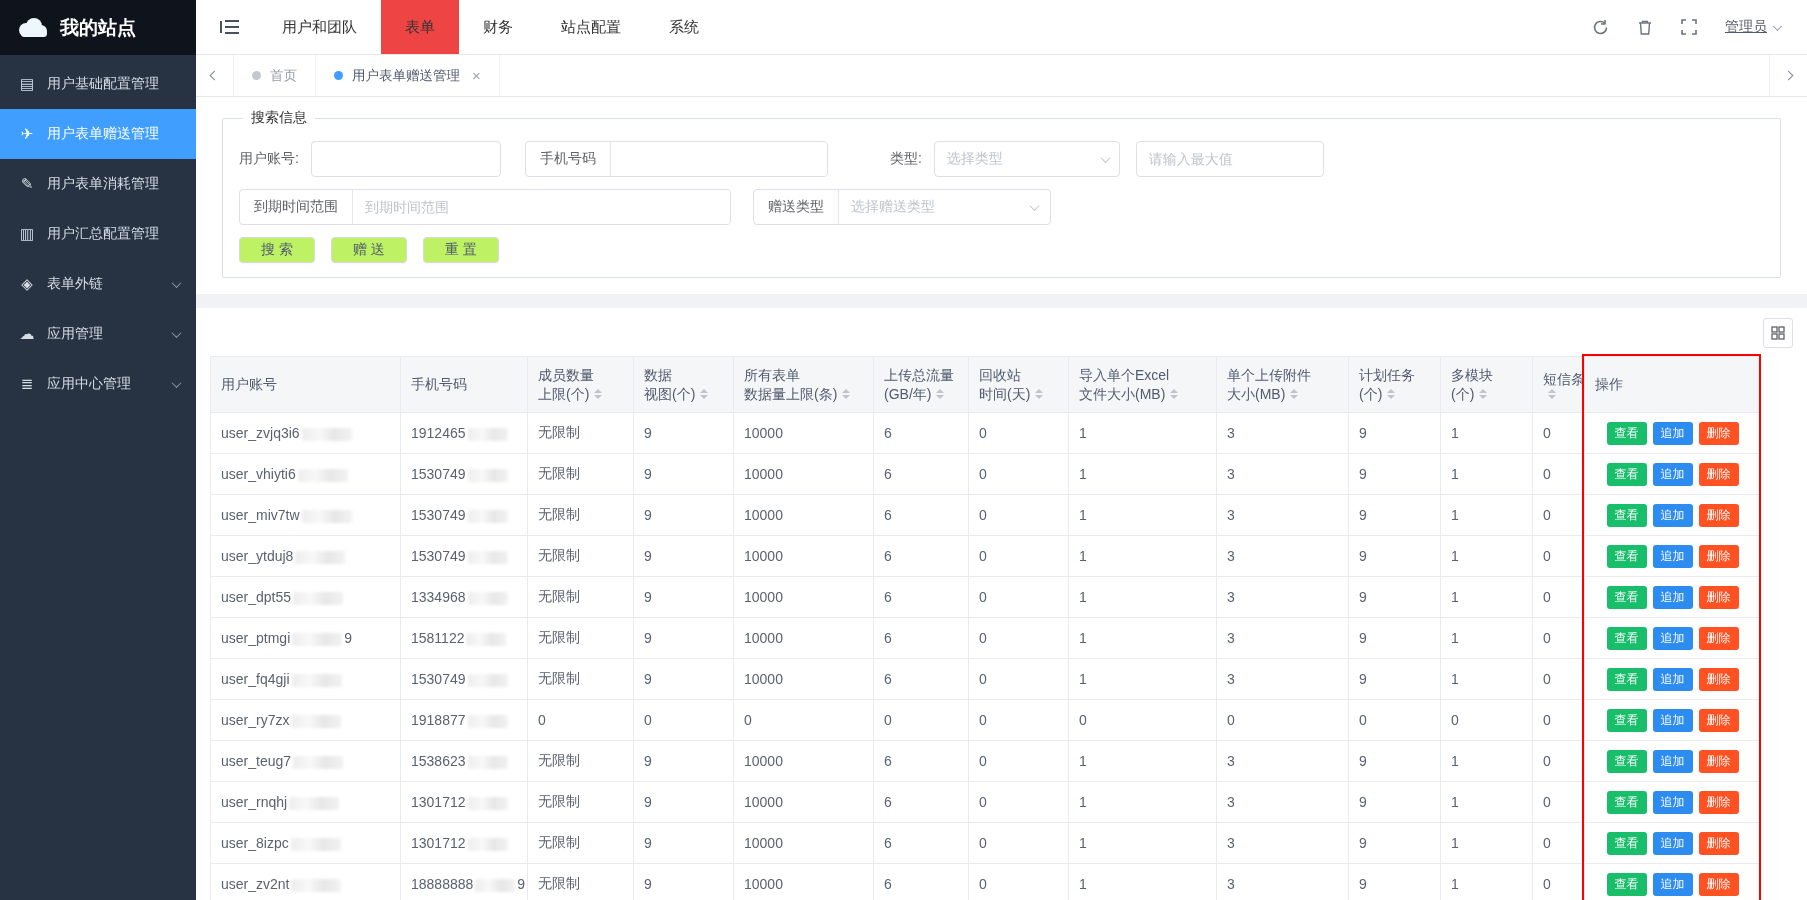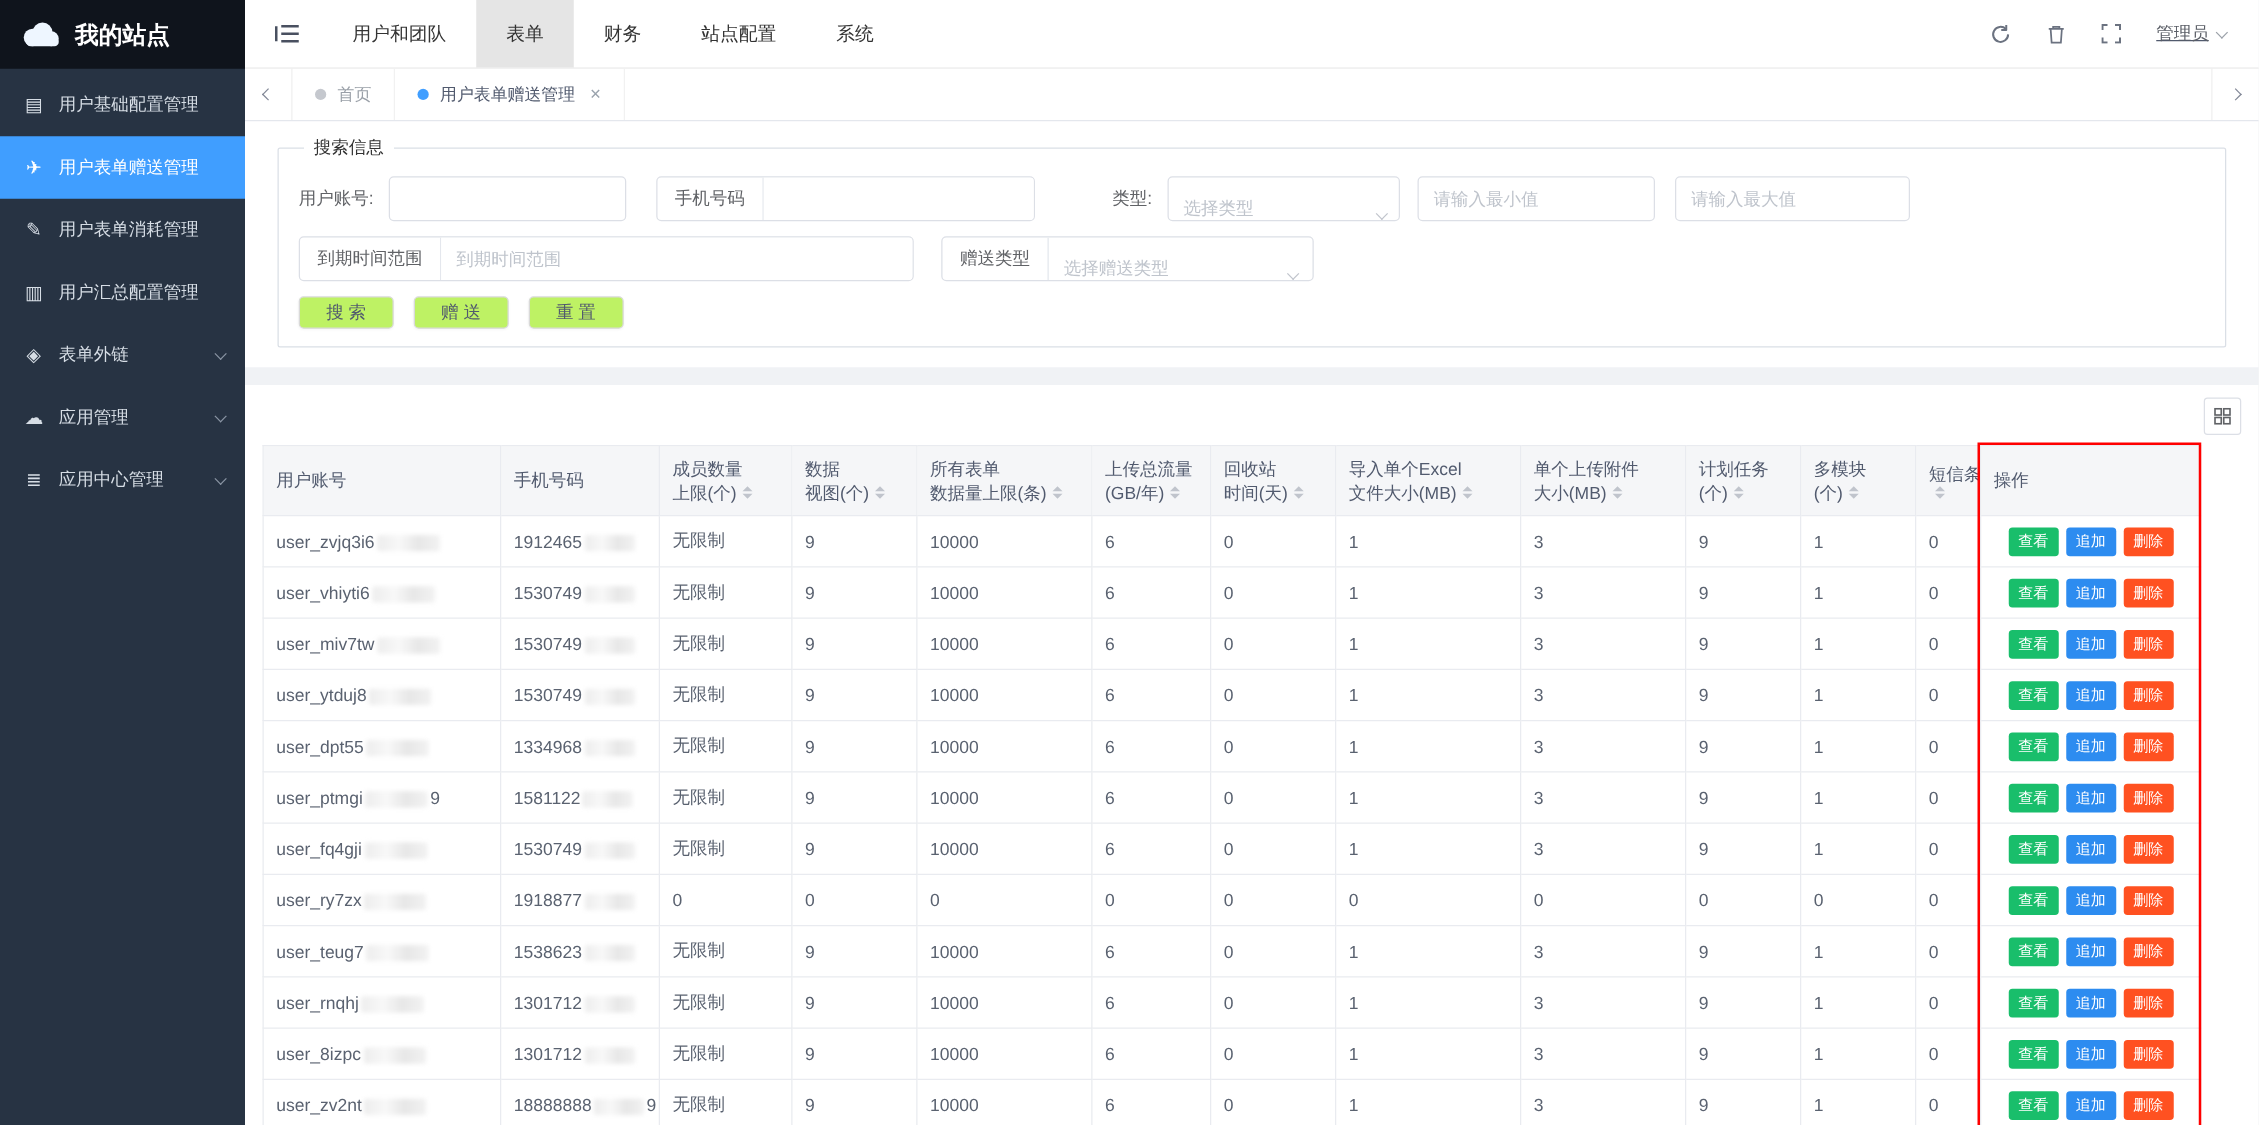--- a/index.html
+++ b/index.html
@@ -19,21 +19,21 @@
   .mi-label { white-space:nowrap; overflow:hidden; }
   .chev { display:inline-block; width:7px; height:7px; border-right:1.6px solid currentColor; border-bottom:1.6px solid currentColor; }
   .chev.down { transform:rotate(45deg) translate(-1px,-1px); }
   .menu-item .chev { margin-left:auto; color:#8b96a5; }
   
   .main { flex:1; min-width:0; display:flex; flex-direction:column; }
   .topbar { height:55px; background:#fff; border-bottom:1px solid #e8e8e8; display:flex; align-items:center; flex-shrink:0; }
   .hamburger { margin:0 18px 0 24px; cursor:pointer; display:flex; }
   .topnav { display:flex; height:100%;font-family:Liberation Serif, serif; }
   .topnav-item { padding:0 24px; display:flex; align-items:center; font-size:15px; color:#333; cursor:pointer; }
-  .topnav-item.active { background:#e5e5e5; }
+  .topnav-item.active { background:#ef4444; }
   .topbar-right { margin-left:auto; display:flex; align-items:center; gap:28px; padding-right:26px;text-decoration:underline; }
   .icon-btn { display:flex; cursor:pointer; }
   .user-drop { display:flex; align-items:center; gap:7px; font-size:14px; color:#5a5e66; cursor:pointer; }
   .user-drop .chev { color:#9aa0a8; }
   
   .tabbar { height:42px; background:#fff; border-bottom:1px solid #e4e7ed; display:flex; align-items:stretch; flex-shrink:0; }
   .tab-arrow { width:38px; display:flex; align-items:center; justify-content:center; color:#808695; cursor:pointer; }
   .tab-arrow.left { border-right:1px solid #efefef; }
   .tab-arrow.right { margin-left:auto; border-left:1px solid #efefef; }
   .tab-arrow .chev.l { transform:rotate(135deg); }
@@ -49,21 +49,21 @@
   fieldset { border:1px solid #dadfe6; border-radius:2px; margin:0; padding:14px 16px 4px; }
   legend { font-size:14px; color:#333; padding:0 8px; margin-left:4px; }
   .form-row { display:flex; align-items:center; margin-bottom:12px; }
   .plain-label { font-size:14px; color:#606266; margin-right:12px; white-space:nowrap; }
   .inp { height:36px; border:1px solid #dcdfe6; border-radius:4px; padding:0 12px; font-size:14px; color:#606266; background:#fff; outline:none; }
   .inp::placeholder { color:#bfc4cc; }
   .input-group { display:flex; height:36px; border:1px solid #dcdfe6; border-radius:4px; background:#fff; overflow:hidden; }
   .ig-label { display:flex; align-items:center; padding:0 14px; font-size:14px; color:#606266; border-right:1px solid #e4e7ed; white-space:nowrap; }
   .ig-input { border:none; outline:none; padding:0 12px; font-size:14px; color:#606266; flex:1; min-width:0; }
   .ig-input::placeholder { color:#bfc4cc; }
-  .select { display:flex; align-items:flex-end; justify-content:space-between; padding:0 12px; font-size:14px; color:#bfc4cc; cursor:pointer; }
+  .select { display:flex; align-items:center; justify-content:space-between; padding:0 12px; font-size:14px; color:#bfc4cc; cursor:pointer; }
   .select .chev { color:#c0c4cc; margin-left:10px; transform:rotate(45deg) translate(-1px,-1px); }
   .btn { height:26px; padding:0 21px; background:#bef264; border:1px solid #d9d9d9; border-radius:4px; font-size:14px; color:#515a6e; cursor:pointer; box-shadow:0 1px 2px rgba(0,0,0,.04); margin-right:16px; }
   .gap-strip { height:14px; background:#f0f2f5; flex-shrink:0; }
   
   .table-panel { background:#fff; padding:10px 14px; position:relative; flex:1; }
   .panel-tools { display:flex; justify-content:flex-end; margin-bottom:8px; }
   .grid-btn { width:30px; height:30px; border:1px solid #dcdfe6; border-radius:3px; display:flex; align-items:center; justify-content:center; cursor:pointer; background:#fff; }
   .table-wrap { position:relative; }
   table { border-collapse:collapse; table-layout:fixed; width:1550px; font-size:14px; }
   th,td { border:1px solid #e9ebf0; padding:6px 10px; text-align:left; overflow:hidden; white-space:nowrap; }
@@ -209,21 +209,20 @@
           <input class="inp" style="width: 190px;">
           <div class="input-group" style="width:303px;margin-left:24px">
             <span class="ig-label">手机号码</span>
             <input class="ig-input" style="">
           </div>
           <span class="plain-label" style="margin-left:62px">类型:</span>
           <div class="inp select" style="width:186px;padding-right:10px">
             <span>选择类型</span>
             <span class="chev down"></span>
           </div>
-          <input class="inp" style="width: 190px; margin-left: 14px;" placeholder="请输入最小值">
           <input class="inp" style="width: 188px; margin-left: 16px;" placeholder="请输入最大值">
         </div>
 
         <div class="form-row">
           <div class="input-group" style="width:492px">
             <span class="ig-label">到期时间范围</span>
             <input class="ig-input" placeholder="到期时间范围" style="">
           </div>
           <div class="input-group" style="width:298px;margin-left:22px">
             <span class="ig-label">赠送类型</span>

